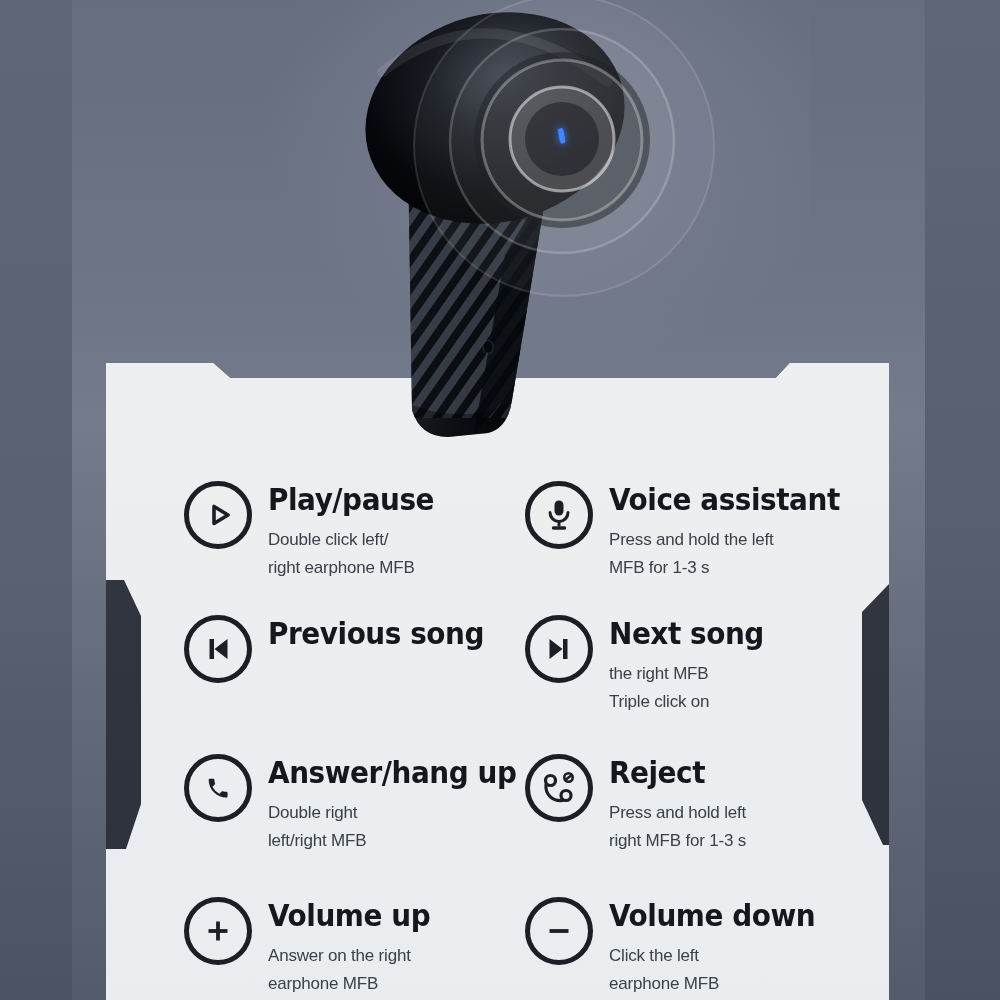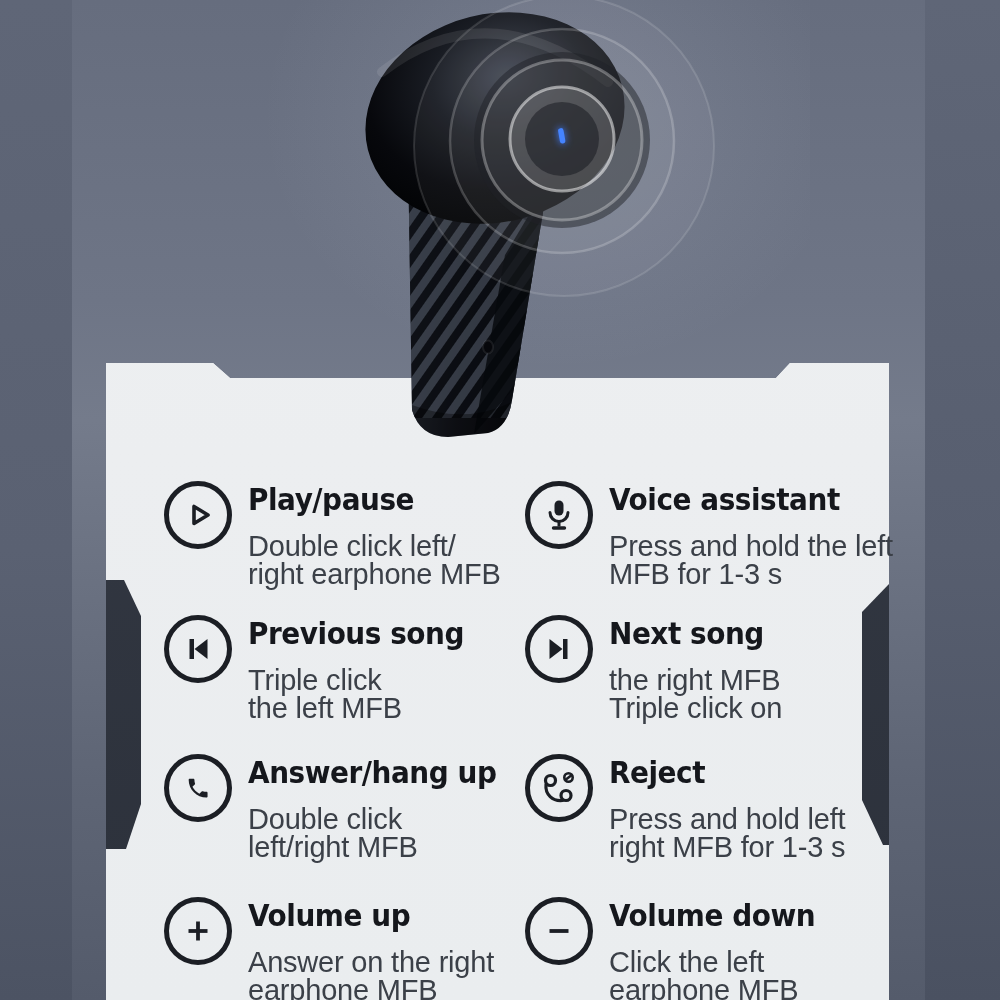--- a/index.html
+++ b/index.html
@@ -27,37 +27,37 @@
     background:linear-gradient(180deg,#363b46 0%,#2c313b 100%);
     clip-path:polygon(106px 580px,124px 580px,141px 616px,141px 804px,126px 849px,106px 849px);
   }
   .accent.r{
     background:linear-gradient(180deg,#363b46 0%,#2c313b 100%);
     clip-path:polygon(862px 612px,889px 584px,889px 845px,883px 845px,862px 800px);
   }
   .earbud{position:absolute;left:290px;top:0;z-index:4;}
   .features{position:absolute;left:0;top:0;width:1000px;height:1000px;z-index:5;}
   .feature{position:absolute;display:flex;align-items:flex-start;}
-  .col-l{left:164px;}
+  .col-l{left:184px;}
   .col-r{left:525px;}
   .row-1{top:481px;}
   .row-2{top:615px;}
   .row-3{top:754px;}
   .row-4{top:897px;}
   .icon-circle{
     box-sizing:border-box;flex:0 0 auto;width:68px;height:68px;border:5px solid #1b1e24;border-radius:50%;
     display:flex;align-items:center;justify-content:center;background:transparent;
   }
   .ftext{margin-left:16px;}
   .ftitle{
     font-family:"DejaVu Sans",sans-serif;font-weight:bold;font-size:31px;line-height:34px;
     letter-spacing:-.5px;color:#15171c;white-space:nowrap;margin-top:1px;
     transform:scaleX(.9);transform-origin:left center;
   }
-  .fdesc{margin-top:16px;font-size:29px;line-height:28px;letter-spacing:-.2px;color:#3b4048;}
+  .fdesc{margin-top:10px;font-size:17px;line-height:28px;letter-spacing:-.2px;color:#3b4048;}
   .dline{display:block;white-space:nowrap;}
   .icon-svg{display:block;}
 </style>
 </head>
 <body>
 
 <div class="stage">
 
   <div class="bg-glow"></div>
   <div class="bg-band left"></div>
@@ -156,24 +156,20 @@
 
     <div class="feature col-l row-2">
       <div class="icon-circle">
         <svg class="icon-svg" width="42" height="42" viewBox="0 0 42 42">
           <rect x="12.5" y="11" width="4.5" height="20" fill="#1b1e24"></rect>
           <polygon points="30.5,11 30.5,31 17.5,21" fill="#1b1e24"></polygon>
         </svg>
       </div>
       <div class="ftext">
         <div class="ftitle">Previous song</div>
-        <div class="fdesc">
-          <span class="dline">Triple click</span>
-          <span class="dline">the left MFB</span>
-        </div>
       </div>
     </div>
 
     <div class="feature col-r row-2">
       <div class="icon-circle">
         <svg class="icon-svg" width="42" height="42" viewBox="0 0 42 42">
           <polygon points="11.5,11 11.5,31 24.5,21" fill="#1b1e24"></polygon>
           <rect x="25" y="11" width="4.5" height="20" fill="#1b1e24"></rect>
         </svg>
       </div>
@@ -188,21 +184,21 @@
 
     <div class="feature col-l row-3">
       <div class="icon-circle">
         <svg class="icon-svg" width="42" height="42" viewBox="0 0 42 42">
           <path transform="translate(8.5,8.5) scale(1.05)" fill="#1b1e24" d="M6.62 10.79c1.44 2.83 3.76 5.14 6.59 6.59l2.2-2.2c.27-.27.67-.36 1.02-.24 1.12.37 2.33.57 3.57.57.55 0 1 .45 1 1V20c0 .55-.45 1-1 1-9.39 0-17-7.61-17-17 0-.55.45-1 1-1h3.5c.55 0 1 .45 1 1 0 1.25.2 2.45.57 3.57.11.35.03.74-.25 1.02l-2.2 2.2z"></path>
         </svg>
       </div>
       <div class="ftext">
         <div class="ftitle">Answer/hang up</div>
         <div class="fdesc">
-          <span class="dline">Double click</span>
+          <span class="dline">Double right</span>
           <span class="dline">left/right MFB</span>
         </div>
       </div>
     </div>
 
     <div class="feature col-r row-3">
       <div class="icon-circle">
         <svg class="icon-svg" width="42" height="42" viewBox="0 0 42 42">
           <circle cx="12.5" cy="13.5" r="5" fill="none" stroke="#1b1e24" stroke-width="3.2"></circle>
           <circle cx="28" cy="28.5" r="5" fill="none" stroke="#1b1e24" stroke-width="3.2"></circle>

